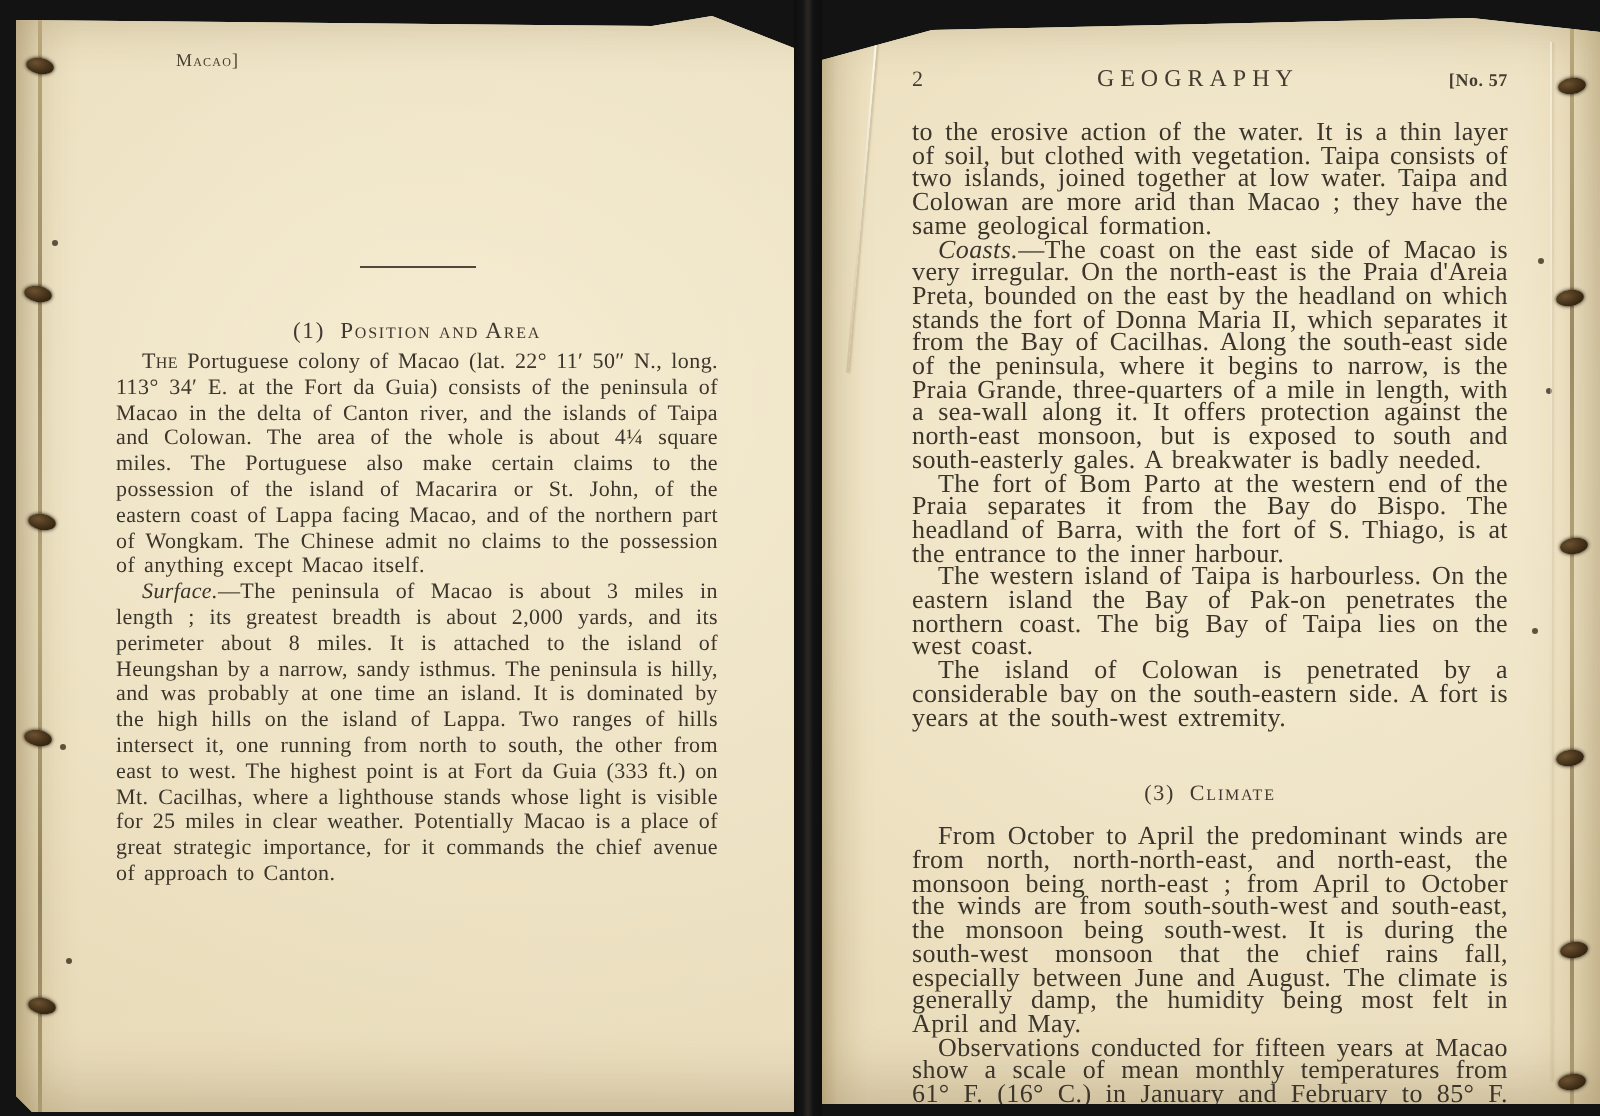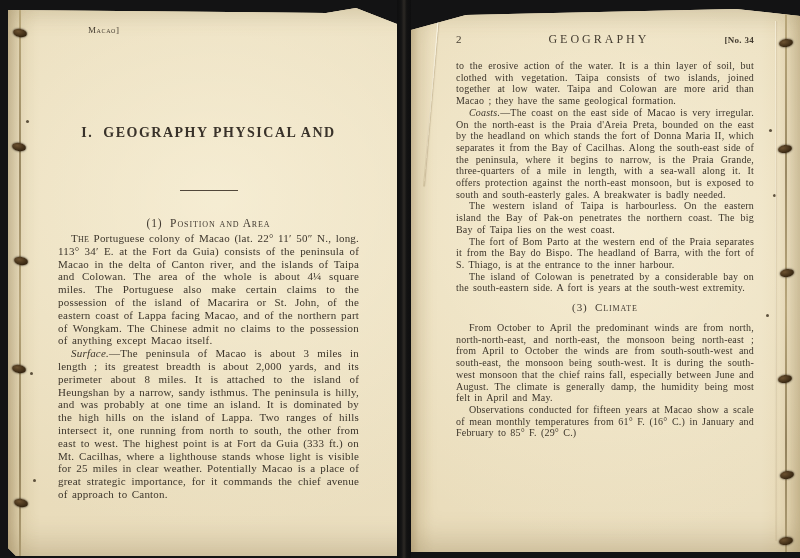--- a/index.html
+++ b/index.html
@@ -71,30 +71,30 @@
     color:#39322a;white-space:pre-wrap;
   }
   .rule{width:58px;height:1px;background:#51473a;margin:10px auto 0;}
   .sec-head{
     text-align:center;font-variant:small-caps;
     font-size:11.5px;letter-spacing:.9px;color:#403930;
     white-space:pre-wrap;
   }
   .sh1{margin-top:26px;}
   .sh2{margin-top:9px;margin-bottom:4px;}
-  .sh3{margin-top:7px;margin-bottom:9px;font-size:11px;}
+  .sh3{margin-top:27px;margin-bottom:9px;font-size:11px;}
   .para{
     margin:0;text-align:justify;
     font-size:11px;line-height:12.8px;
     letter-spacing:.2px;word-spacing:1.5px;
     color:#3c352b;
   }
   .para.indent{text-indent:13px;}
   .p1{margin-top:3px;}
-  .content-right .para{font-size:10px;line-height:11.7px;}
+  .content-right .para{font-size:13px;line-height:11.7px;}
   .lead-sc{font-variant:small-caps;}
   .lead-it{font-style:italic;}
   .run-head-right{
     display:flex;align-items:baseline;justify-content:space-between;
     color:#443c30;
   }
   .rh-num{font-size:11px;}
   .rh-title{font-size:12px;letter-spacing:3px;transform:translateX(6px);}
   .rh-no{font-size:9px;font-weight:bold;letter-spacing:.3px;}
   .rp-body{margin-top:13px;}
@@ -115,21 +115,20 @@
     <div class="knot" style="left:6px;top:492px"></div>
     <div class="speck" style="left:18px;top:113px"></div>
     <div class="speck" style="left:22px;top:365px"></div>
     <div class="speck" style="left:25px;top:472px"></div>
     <div class="crease crease-left"></div>
 
     <div class="content content-left">
       <div class="run-head-left">Macao]</div>
 
       <div class="title">
-        <div>I.  GEOGRAPHY PHYSICAL AND</div>
       </div>
       <div class="rule"></div>
 
       <div class="sec-head sh1">(1)  Position and Area</div>
 
       <p class="para indent p1"><span class="lead-sc">The</span><span> Portuguese colony of Macao (lat. 22° 11′ 50″ N., long. 113° 34′ E. at the Fort da Guia) consists of the peninsula of Macao in the delta of Canton river, and the islands of Taipa and Colowan. The area of the whole is about 4¼ square miles. The Portuguese also make certain claims to the possession of the island of Macarira or St. John, of the eastern coast of Lappa facing Macao, and of the northern part of Wongkam. The Chinese admit no claims to the possession of anything except Macao itself.</span></p>
 
 
       <p class="para indent"><span class="lead-it">Surface.</span><span>—The peninsula of Macao is about 3 miles in length ; its greatest breadth is about 2,000 yards, and its perimeter about 8 miles. It is attached to the island of Heungshan by a narrow, sandy isthmus. The peninsula is hilly, and was probably at one time an island. It is dominated by the high hills on the island of Lappa. Two ranges of hills intersect it, one running from north to south, the other from east to west. The highest point is at Fort da Guia (333 ft.) on Mt. Cacilhas, where a lighthouse stands whose light is visible for 25 miles in clear weather. Potentially Macao is a place of great strategic importance, for it commands the chief avenue of approach to Canton.</span></p>
 
@@ -147,30 +146,30 @@
     <div class="speck" style="left:358px;top:120px"></div>
     <div class="speck" style="left:362px;top:185px"></div>
     <div class="speck" style="left:355px;top:305px"></div>
     <div class="crease crease-right"></div>
     <div class="crease crease-right2"></div>
 
     <div class="content content-right">
       <div class="run-head-right">
         <span class="rh-num">2</span>
         <span class="rh-title">GEOGRAPHY</span>
-        <span class="rh-no">[No. 34</span>
+        <span class="rh-no">[No. 57</span>
       </div>
 
       <p class="para rp-body">to the erosive action of the water. It is a thin layer of soil, but clothed with vegetation. Taipa consists of two islands, joined together at low water. Taipa and Colowan are more arid than Macao ; they have the same geological formation.</p>
 
       <p class="para indent"><span class="lead-it">Coasts.</span><span>—The coast on the east side of Macao is very irregular. On the north-east is the Praia d'Areia Preta, bounded on the east by the headland on which stands the fort of Donna Maria II, which separates it from the Bay of Cacilhas. Along the south-east side of the peninsula, where it begins to narrow, is the Praia Grande, three-quarters of a mile in length, with a sea-wall along it. It offers protection against the north-east monsoon, but is exposed to south and south-easterly gales. A breakwater is badly needed.</span></p>
 
+      <p class="para indent">The fort of Bom Parto at the western end of the Praia separates it from the Bay do Bispo. The headland of Barra, with the fort of S. Thiago, is at the entrance to the inner harbour.</p>
+
       <p class="para indent">The western island of Taipa is harbourless. On the eastern island the Bay of Pak-on penetrates the northern coast. The big Bay of Taipa lies on the west coast.</p>
-
-      <p class="para indent">The fort of Bom Parto at the western end of the Praia separates it from the Bay do Bispo. The headland of Barra, with the fort of S. Thiago, is at the entrance to the inner harbour.</p>
 
       <p class="para indent">The island of Colowan is penetrated by a considerable bay on the south-eastern side. A fort is years at the south-west extremity.</p>
 
       <div class="sec-head sh3">(3)  Climate</div>
 
       <p class="para indent">From October to April the predominant winds are from north, north-north-east, and north-east, the monsoon being north-east ; from April to October the winds are from south-south-west and south-east, the monsoon being south-west. It is during the south-west monsoon that the chief rains fall, especially between June and August. The climate is generally damp, the humidity being most felt in April and May.</p>
 
       <p class="para indent">Observations conducted for fifteen years at Macao show a scale of mean monthly temperatures from 61° F. (16° C.) in January and February to 85° F. (29° C.)</p>
     </div>
   </div>

